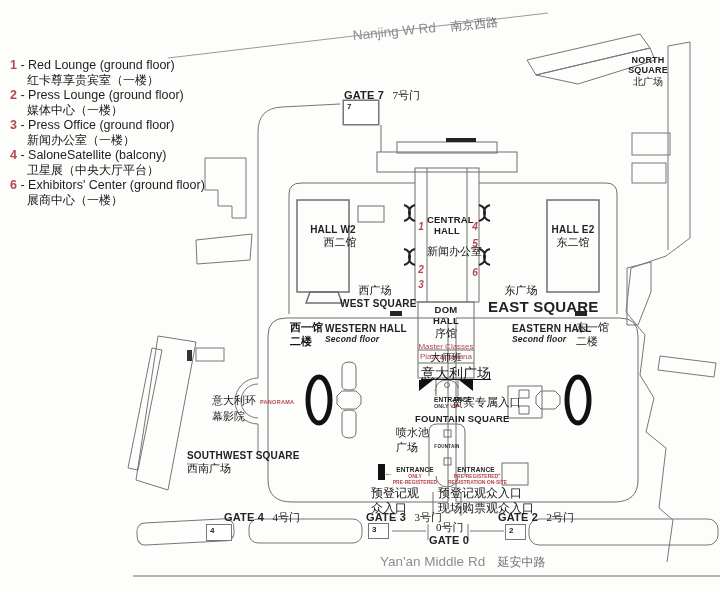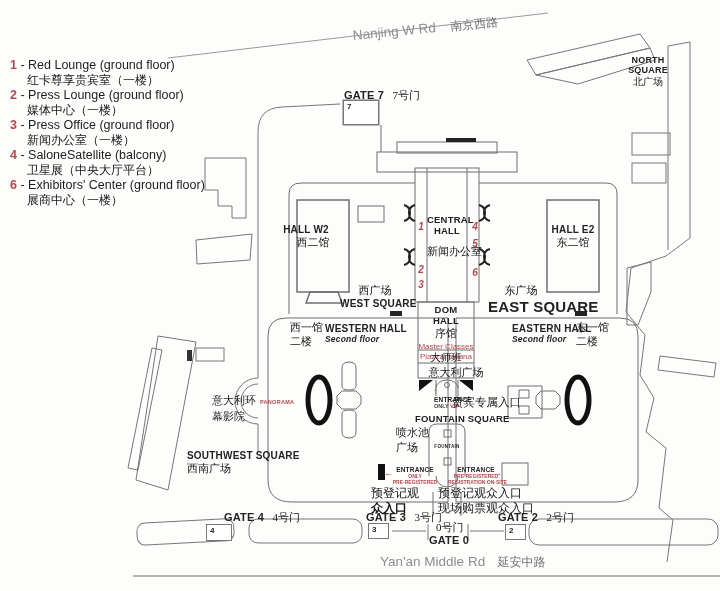--- a/index.html
+++ b/index.html
@@ -228,21 +228,21 @@
     <div class="en" style="font-size:10px;">SOUTHWEST SQUARE</div>
     <div class="cn" style="font-size:11px;">西南广场</div>
   </div>
   <div class="lbl en" style="left:415px;top:413px;font-size:9.5px;">FOUNTAIN SQUARE</div>
   <div class="lbl" style="left:396px;top:425px;">
     <div class="cn" style="font-size:11px;line-height:15px;">喷水池</div>
     <div class="cn" style="font-size:11px;line-height:15px;">广场</div>
   </div>
   <div class="lbl c en" style="left:431px;top:444px;width:32px;font-size:4.5px;letter-spacing:.3px;">FOUNTAIN</div>
 
-  <div class="lbl c" style="left:280px;top:224px;width:52px;">
+  <div class="lbl c" style="left:307px;top:224px;width:52px;">
     <div class="en" style="font-size:10px;">HALL W2</div>
     <div class="cn" style="font-size:11px;padding-left:14px;">西二馆</div>
   </div>
   <div class="lbl c" style="left:547px;top:224px;width:52px;">
     <div class="en" style="font-size:10px;">HALL E2</div>
     <div class="cn" style="font-size:11px;">东二馆</div>
   </div>
   <div class="lbl c" style="left:427px;top:214px;width:40px;">
     <div class="en" style="font-size:9.5px;">CENTRAL</div>
     <div class="en" style="font-size:9.5px;">HALL</div>
@@ -256,23 +256,23 @@
   <div class="lbl red it c" style="left:471px;top:267px;width:8px;font-size:10px;">6</div>
 
   <div class="lbl c" style="left:418px;top:304px;width:56px;">
     <div class="en" style="font-size:9.5px;">DOM</div>
     <div class="en" style="font-size:9.5px;">HALL</div>
     <div class="cn" style="font-size:11px;">序馆</div>
     <div class="red" style="font-size:8px;line-height:10px;margin-top:1px;">Master Classes</div>
     <div class="red" style="font-size:8px;line-height:10px;">Piazza Italiana</div>
   </div>
   <div class="lbl c cn" style="left:418px;top:351px;width:56px;font-size:10.5px;">大师班</div>
-  <div class="lbl c cn" style="left:418px;top:365px;width:76px;font-size:11px;">意大利广场</div>
-
-  <div class="lbl" style="left:290px;top:320px;">
+  <div class="lbl c cn" style="left:418px;top:365px;width:76px;font-size:14px;text-decoration:underline;">意大利广场</div>
+
+  <div class="lbl" style="left:290px;top:320px;font-weight:bold;">
     <div class="cn" style="font-size:11px;line-height:14px;">西一馆</div>
     <div class="cn" style="font-size:11px;line-height:14px;">二楼</div>
   </div>
   <div class="lbl" style="left:325px;top:323px;">
     <div class="en" style="font-size:10px;">WESTERN HALL</div>
     <div class="en it" style="font-size:8.5px;">Second floor</div>
   </div>
   <div class="lbl" style="left:512px;top:323px;">
     <div class="en" style="font-size:10px;">EASTERN HALL</div>
     <div class="en it" style="font-size:8.5px;">Second floor</div>
@@ -296,21 +296,21 @@
   <div class="lbl cn" style="left:452px;top:395px;font-size:11.5px;">贵宾专属入口</div>
 
   <div class="arw" style="left:384px;top:468px;font-size:9px;">←</div>
   <div class="lbl c" style="left:390px;top:466px;width:50px;">
     <div class="en" style="font-size:6.5px;">ENTRANCE</div>
     <div class="red" style="font-size:5px;font-weight:bold;">ONLY</div>
     <div class="red" style="font-size:5px;font-weight:bold;">PRE-REGISTERED</div>
   </div>
   <div class="lbl" style="left:371px;top:486px;">
     <div class="cn" style="font-size:12px;line-height:15px;">预登记观</div>
-    <div class="cn" style="font-size:12px;line-height:15px;font-weight:bold;">众入口</div>
+    <div class="cn" style="font-size:12px;line-height:15px;">众入口</div>
   </div>
 
   <div class="lbl c" style="left:448px;top:466px;width:56px;">
     <div class="en" style="font-size:6.5px;">ENTRANCE</div>
     <div class="red" style="font-size:5px;font-weight:bold;">PRE-REGISTERED</div>
     <div class="red" style="font-size:5px;font-weight:bold;">REGISTRATION ON-SITE</div>
   </div>
   <div class="arw" style="left:493px;top:468px;font-size:9px;">→</div>
   <div class="lbl" style="left:438px;top:486px;">
     <div class="cn" style="font-size:12px;line-height:15px;">预登记观众入口</div>

